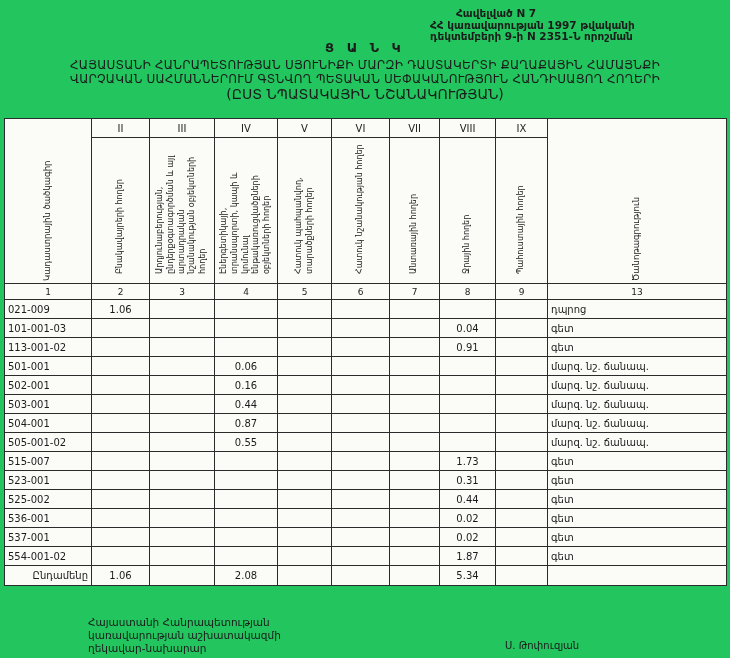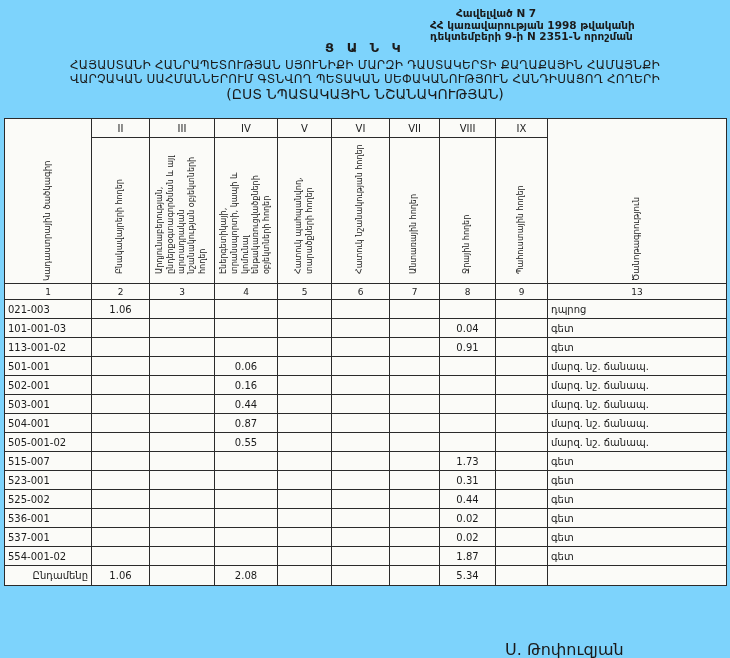--- a/index.html
+++ b/index.html
@@ -3,21 +3,21 @@
 <meta charset="utf-8">
 <style>
   * { margin:0; padding:0; box-sizing:border-box; }
   html,body { width:730px; height:658px; }
   body {
     background:#f7f7f4;
     font-family:"DejaVu Sans", sans-serif;
     color:#1b1b1b;
     overflow:hidden;
   }
-  .page { position:relative; width:730px; height:658px; background:#7dd3fc; }
+  .page { position:relative; width:730px; height:658px; background:#22c55e; }
 
   
   .appendix-block {
     position:absolute; top:8px; left:430px;
     font-size:10.5px; font-weight:bold; line-height:1.1;
     white-space:nowrap;
   }
   .appendix-block .l1 { padding-left:26px; }
 
   
@@ -58,31 +58,31 @@
   tr[data-name="total-row"] td { height:20px; }
   tr[data-name="total-row"] td.code { text-align:right;margin-top:44px; }
 
   
   .footer-left {
     position:absolute; left:88px; top:616px;
     font-size:10.5px; line-height:1.25;
   }
   .footer-right {
     position:absolute; left:505px; top:640px;
-    font-size:16px;
+    font-size:10px;
   }
 </style>
 </head>
 <body>
 
 <div class="page" data-name="document-page">
 
   <div class="appendix-block" data-name="appendix-header">
     <div class="l1" data-name="appendix-number">Հավելված N  7</div>
-    <div data-name="appendix-decree-line1">ՀՀ կառավարության 1998 թվականի</div>
+    <div data-name="appendix-decree-line1">ՀՀ կառավարության 1997 թվականի</div>
     <div data-name="appendix-decree-line2">դեկտեմբերի 9-ի N 2351-Ն որոշման</div>
   </div>
 
   <div class="title-block" data-name="title-block">
     <div class="doc-title" data-name="page-title">Ց Ա Ն Կ</div>
     <div class="doc-subtitle" data-name="title-line-1">ՀԱՅԱՍՏԱՆԻ ՀԱՆՐԱՊԵՏՈՒԹՅԱՆ ՍՅՈՒՆԻՔԻ ՄԱՐԶԻ ԴԱՍՏԱԿԵՐՏԻ ՔԱՂԱՔԱՅԻՆ ՀԱՄԱՅՆՔԻ</div>
     <div class="doc-subtitle" data-name="title-line-2">ՎԱՐՉԱԿԱՆ ՍԱՀՄԱՆՆԵՐՈՒՄ ԳՏՆՎՈՂ ՊԵՏԱԿԱՆ ՍԵՓԱԿԱՆՈՒԹՅՈՒՆ ՀԱՆԴԻՍԱՑՈՂ ՀՈՂԵՐԻ</div>
     <div class="doc-subtitle2" data-name="title-line-3">(ԸՍՏ ՆՊԱՏԱԿԱՅԻՆ ՆՇԱՆԱԿՈՒԹՅԱՆ)</div>
   </div>
 
@@ -150,21 +150,21 @@
         <th data-name="col-number">5</th>
         <th data-name="col-number">6</th>
         <th data-name="col-number">7</th>
         <th data-name="col-number">8</th>
         <th data-name="col-number">9</th>
         <th data-name="col-number">13</th>
       </tr>
     </thead>
     <tbody data-name="table-body">
         <tr data-name="table-row">
-          <td class="code" data-name="row-cadastral-code">021-003</td>
+          <td class="code" data-name="row-cadastral-code">021-009</td>
           <td class="num" data-name="row-value">1.06</td>
           <td class="num" data-name="row-value"></td>
           <td class="num" data-name="row-value"></td>
           <td class="num" data-name="row-value"></td>
           <td class="num" data-name="row-value"></td>
           <td class="num" data-name="row-value"></td>
           <td class="num" data-name="row-value"></td>
           <td class="num" data-name="row-value"></td>
           <td class="note" data-name="row-note">դպրոց</td>
         </tr>
@@ -332,15 +332,20 @@
           <td class="num" data-name="row-value"></td>
           <td class="num" data-name="row-value"></td>
           <td class="num" data-name="row-value"></td>
           <td class="num" data-name="row-value">5.34</td>
           <td class="num" data-name="row-value"></td>
           <td class="note" data-name="row-note"></td>
         </tr>
       </tbody>
   </table>
 
+  <div class="footer-left" data-name="footer-signatory-title">
+    <div data-name="footer-line-1">Հայաստանի Հանրապետության</div>
+    <div data-name="footer-line-2">կառավարության աշխատակազմի</div>
+    <div data-name="footer-line-3">ղեկավար-նախարար</div>
+  </div>
   <div class="footer-right" data-name="signature-name">Ս. Թոփուզյան</div>
 
 </div>
 
 </body></html>

